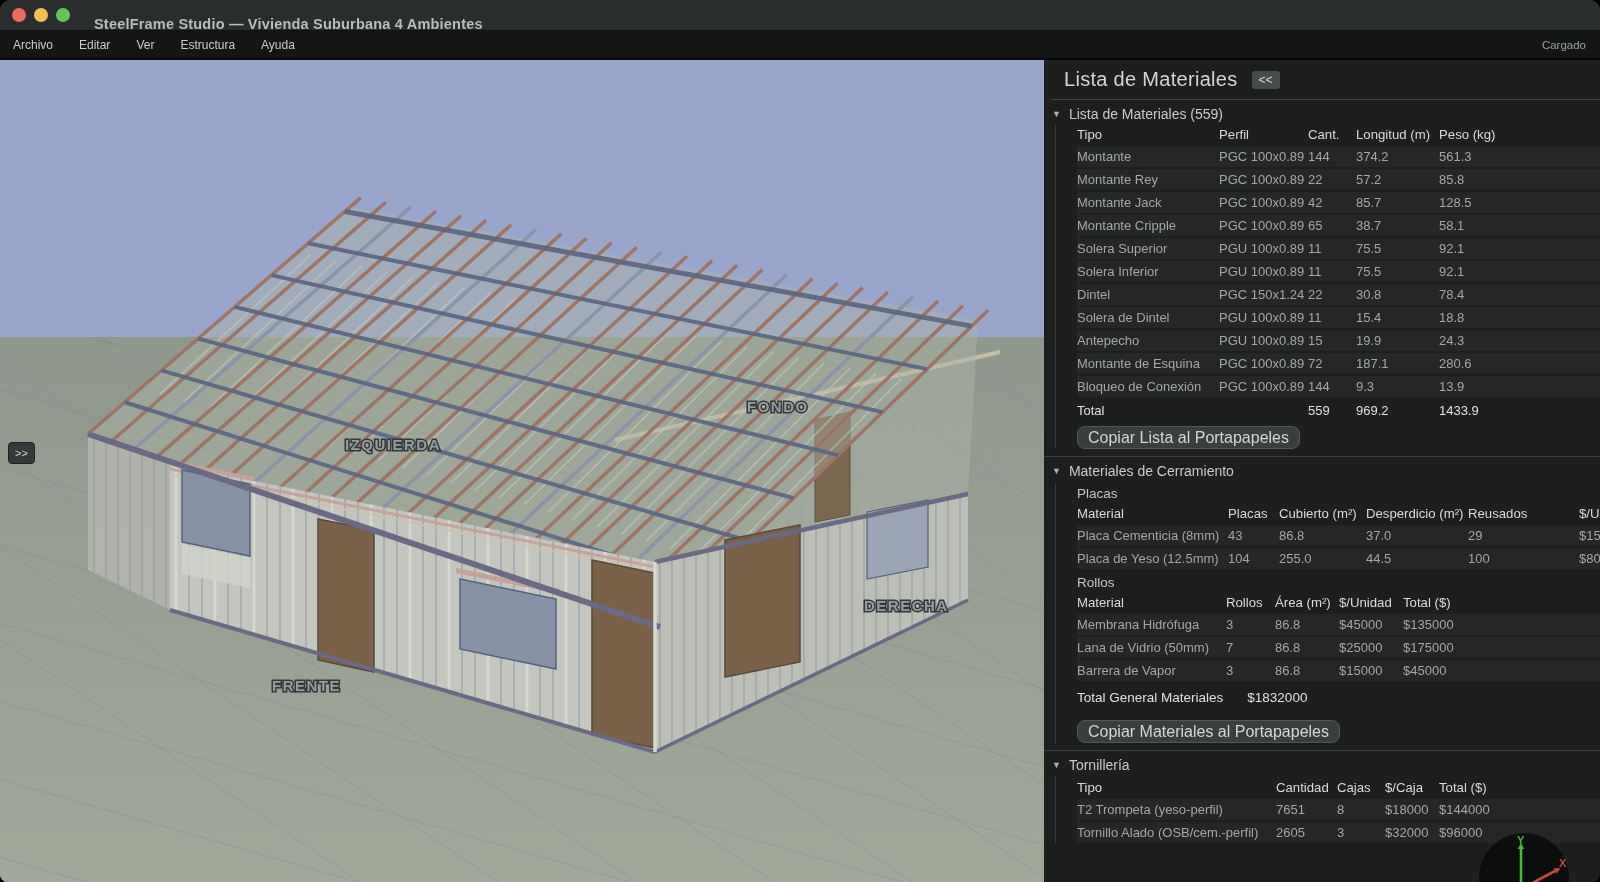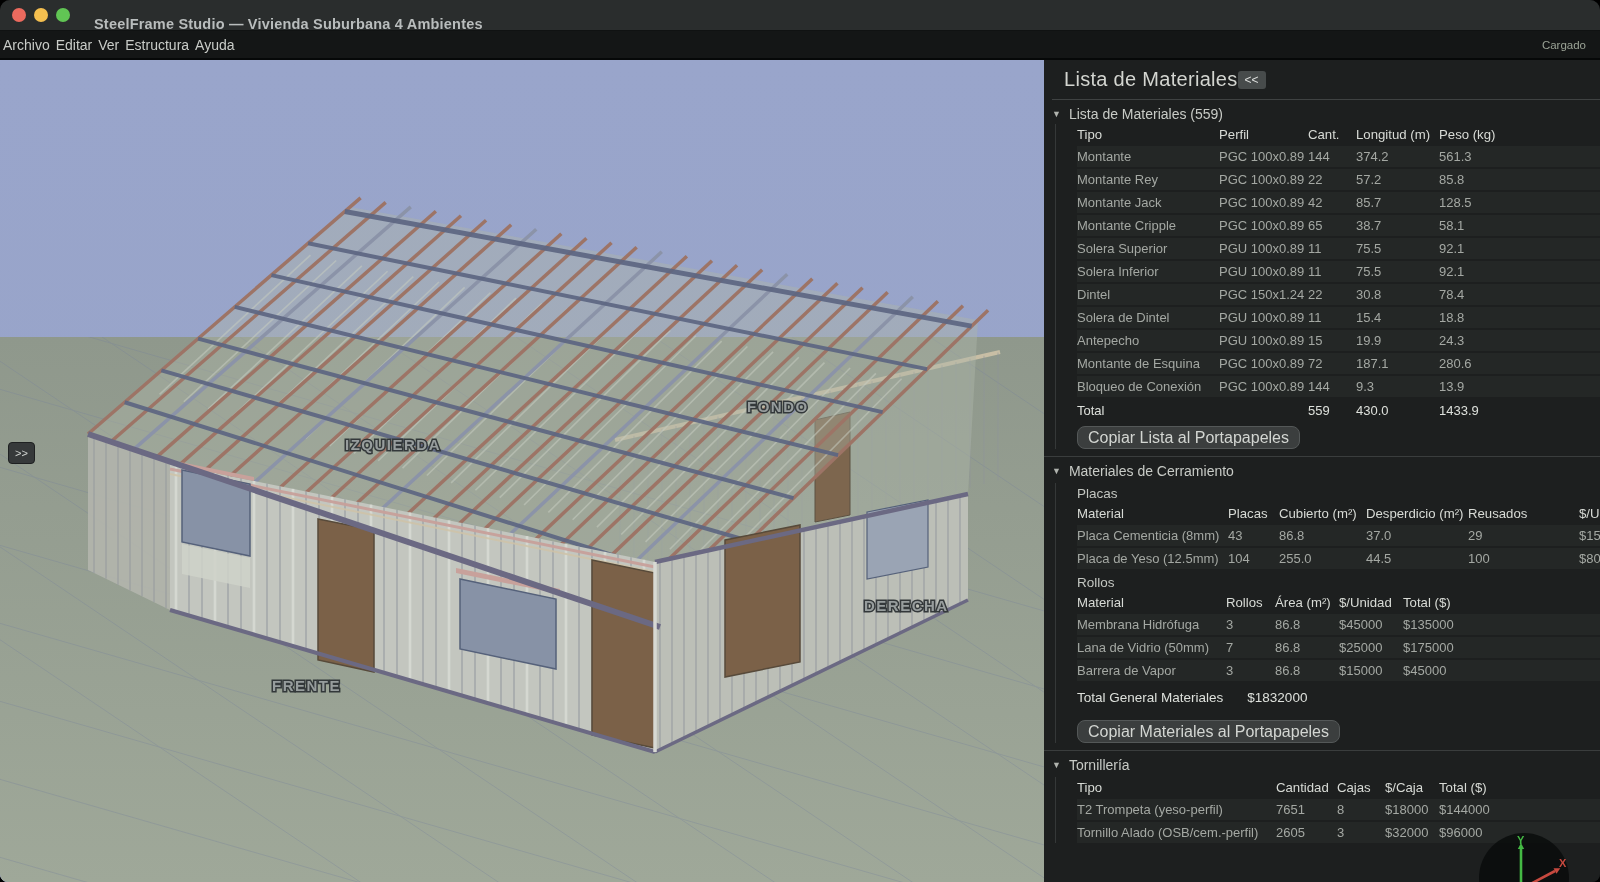--- a/index.html
+++ b/index.html
@@ -8,35 +8,35 @@
   
   .titlebar{height:30px;background:var(--c-titlebar_bg,#2a2d2d);display:flex;align-items:center;border-bottom:1px solid #101212;}
   .traffic{display:flex;gap:8px;padding-left:12px;}
   .tl{width:14px;height:14px;border-radius:50%;display:inline-block;}
   .tl.red{background:var(--c-traffic_red,#ec6a5e);}
   .tl.yellow{background:var(--c-traffic_yellow,#f4bf4f);}
   .tl.green{background:var(--c-traffic_green,#61c554);}
   .win-title{margin-left:24px;font-size:14.5px;font-weight:bold;color:var(--c-window_title,#b9bdbd);letter-spacing:.2px;margin-top:18px;}
   
   .menubar{height:27px;background:var(--c-menubar_bg,#141616);display:flex;align-items:center;border-bottom:2px solid #060808;}
-  .menu-item{color:var(--c-menu_text,#c9ccc8);font-size:14px;padding:3px 3px;cursor:default;}
+  .menu-item{color:var(--c-menu_text,#c9ccc8);font-size:12px;padding:3px 13px;cursor:default;}
   .menu-spacer{flex:1;}
   .status-text{color:var(--c-status_text,#9aa295);font-size:11.5px;padding-right:14px;}
   
   .main{position:relative;display:flex;height:823px;}
   .viewport{position:relative;width:1044px;height:823px;overflow:hidden;background:var(--c-sky,#99a5cb);}
   .expand-btn{position:absolute;left:8px;top:382px;width:27px;height:22px;background:#36393a;border:1px solid #1e2021;
     border-radius:4px;color:#d0d3d0;font-size:11px;line-height:20px;text-align:center;padding:0;cursor:pointer;
     font-family:"Liberation Sans",sans-serif;}
   .scene-label{paint-order:stroke;stroke:var(--c-scene_label_outline,#33383a);stroke-width:3px;
     fill:var(--c-scene_label,#979d9d);font-family:"Liberation Sans",sans-serif;font-size:15px;font-weight:600;letter-spacing:1.5px;}
   
   .panel{width:556px;height:823px;background:var(--c-panel_bg,#1d1f1f);overflow:hidden;padding:4px 0 0 8px;box-sizing:border-box;
     color:var(--c-panel_text_dim,#a4a8a3);}
-  .panel-head{display:flex;align-items:center;padding:4px 12px 8px 12px;border-bottom:1px solid #3f4242;}
+  .panel-head{display:flex;align-items:center;gap:14px;padding:4px 12px 8px 12px;border-bottom:1px solid #3f4242;}
   .panel-title{font-size:20px;color:var(--c-panel_title,#d3d5d0);letter-spacing:.3px;}
   .collapse-pill{background:#474b4b;border-radius:3px;color:#dcdedc;font-size:12px;padding:2px 7px;cursor:pointer;}
   .sec-head{display:flex;align-items:center;margin-top:4px;height:20px;font-size:14px;color:#c8cbc6;cursor:pointer;}
   .tri{font-size:9px;color:#b0b3ae;margin-right:8px;}
   .sec-body{border-left:1px solid #353838;margin-left:3px;padding-left:21px;}
   .tbl{font-size:13px;}
   .tr{display:grid;height:20px;align-items:center;margin-bottom:2px;white-space:nowrap;}
   .tr.data{background:var(--c-panel_row_bg,#242726);height:21px;}
   .tr.head{color:var(--c-panel_text_bright,#d8dbd6);font-size:13.2px;}
   .tr.totalrow{color:#dde0db;background:none;height:22px;}
@@ -423,21 +423,21 @@
                 <span class="td">Bloqueo de Conexión</span>
                 <span class="td">PGC 100x0.89</span>
                 <span class="td">144</span>
                 <span class="td">9.3</span>
                 <span class="td">13.9</span>
               </div>
               <div class="tr totalrow">
                 <span class="td">Total</span>
                 <span class="td"></span>
                 <span class="td">559</span>
-                <span class="td">430.0</span>
+                <span class="td">969.2</span>
                 <span class="td">1433.9</span>
               </div>
             </div>
           <button class="copy-btn">Copiar Lista al Portapapeles</button>
         </div>
       </div>
 
       <hr class="sep">
 
       <div class="section">

